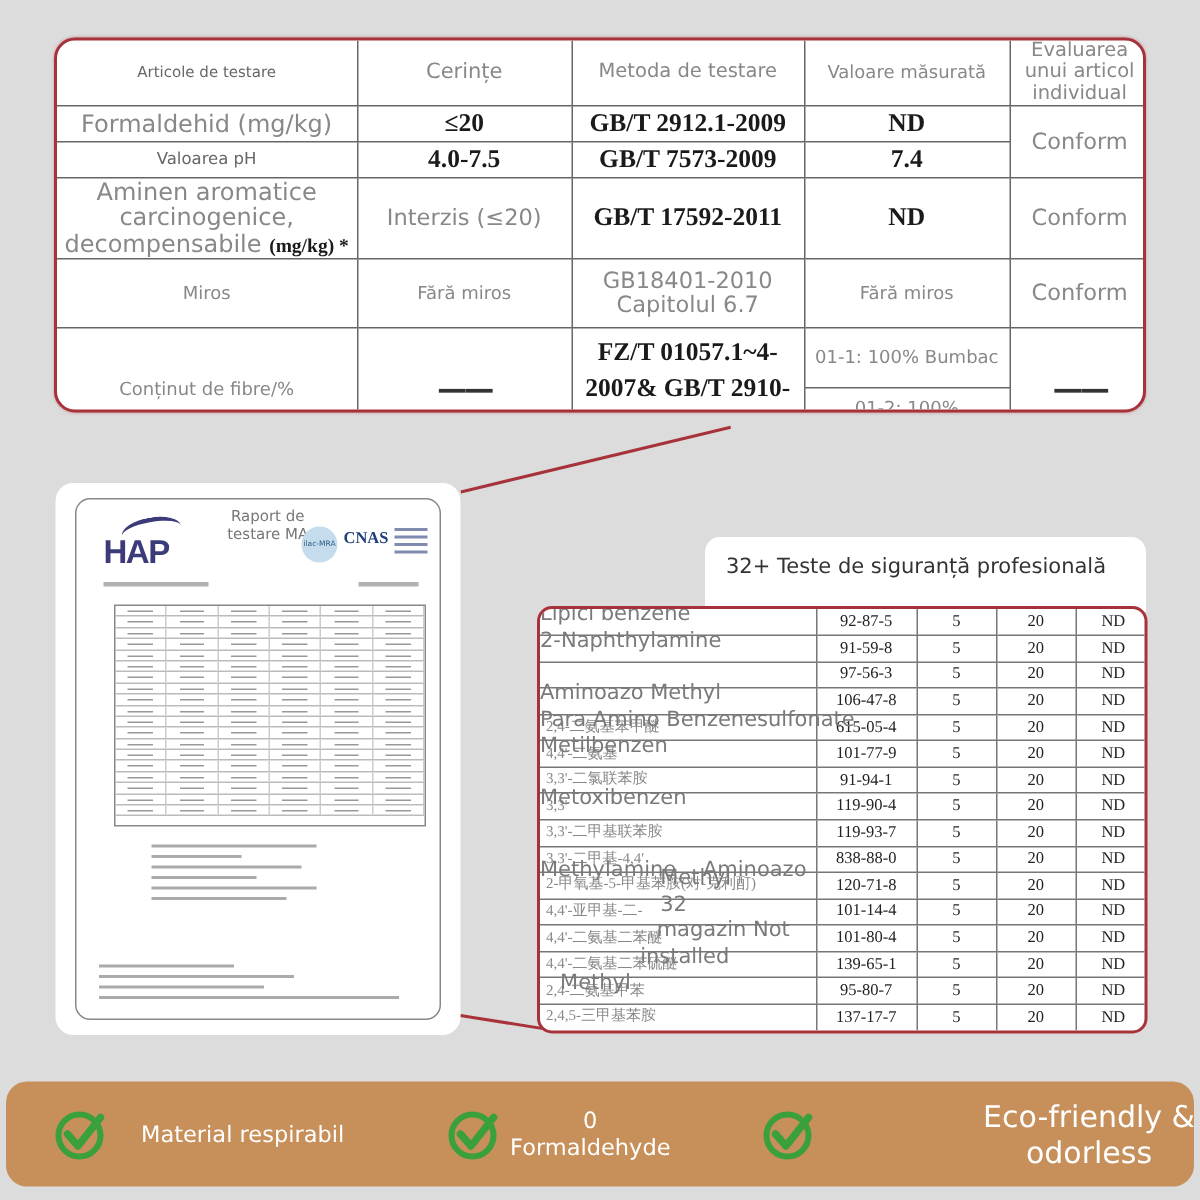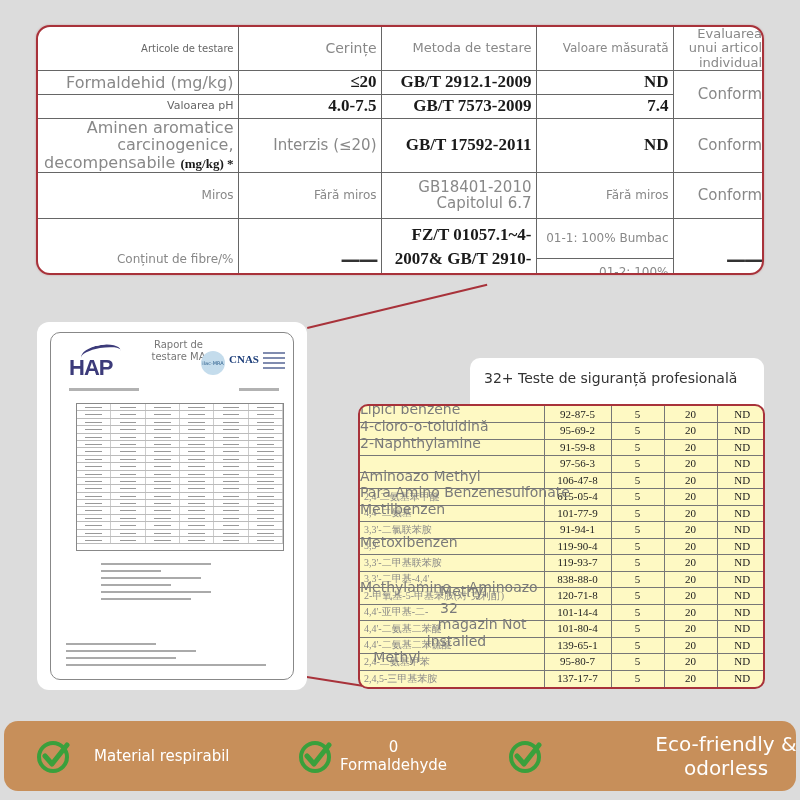--- a/index.html
+++ b/index.html
@@ -23,21 +23,21 @@
     overflow: hidden;
     box-shadow: 0 0 2px rgba(168,50,58,.4);
   }
   .top-table table {
     width: 100%; height: 100%;
     border-collapse: collapse;
     table-layout: fixed;
   }
   .top-table td {
     border: 1px solid #666;
-    text-align: right;
+    text-align: center;
     vertical-align: middle;
     padding: 0 4px;
     line-height: 1.1;
     overflow: hidden;
   }
   .top-table tr:first-child td { border-top: none; }
   .top-table tr:last-child td { border-bottom: none; }
   .top-table td:first-child { border-left: none; }
   .top-table td:last-child { border-right: none; }
   .t-small { font-size: 10px; color: #666; }
@@ -142,21 +142,21 @@
   .caption-text {
     position: absolute; left: 14px; top: 12px;
     font-size: 14px; color: #333;
   }
 
   
   .amine-table {
     position: absolute;
     left: 358px; top: 404px;
     width: 407px; height: 285px;
-    background: #fef9c3;
+    background: #ffffff;
     border: 2px solid #a8323a;
     border-radius: 10px;
     overflow: hidden;
   }
   .amine-table table {
     width: 100%; height: 100%;
     border-collapse: collapse; table-layout: fixed;
   }
   .amine-table td {
     border: 1px solid #777;
@@ -475,27 +475,20 @@
     </colgroup>
     <tbody id="amine-body">
         <tr>
           <td class="cn"><span></span><span class="amine-overlay" style="white-space: pre;">Lipici benzene</span></td>
           <td>92-87-5</td>
           <td>5</td>
           <td>20</td>
           <td>ND</td>
         </tr>
         <tr>
-          <td class="cn"><span></span><span class="amine-overlay" style="white-space: pre;">4-cloro-o-toluidină</span></td>
-          <td>95-69-2</td>
-          <td>5</td>
-          <td>20</td>
-          <td>ND</td>
-        </tr>
-        <tr>
           <td class="cn"><span></span><span class="amine-overlay" style="white-space: pre;">2-Naphthylamine</span></td>
           <td>91-59-8</td>
           <td>5</td>
           <td>20</td>
           <td>ND</td>
         </tr>
         <tr>
           <td class="cn"><span></span><span class="amine-overlay" style="white-space: pre;"></span></td>
           <td>97-56-3</td>
           <td>5</td>

